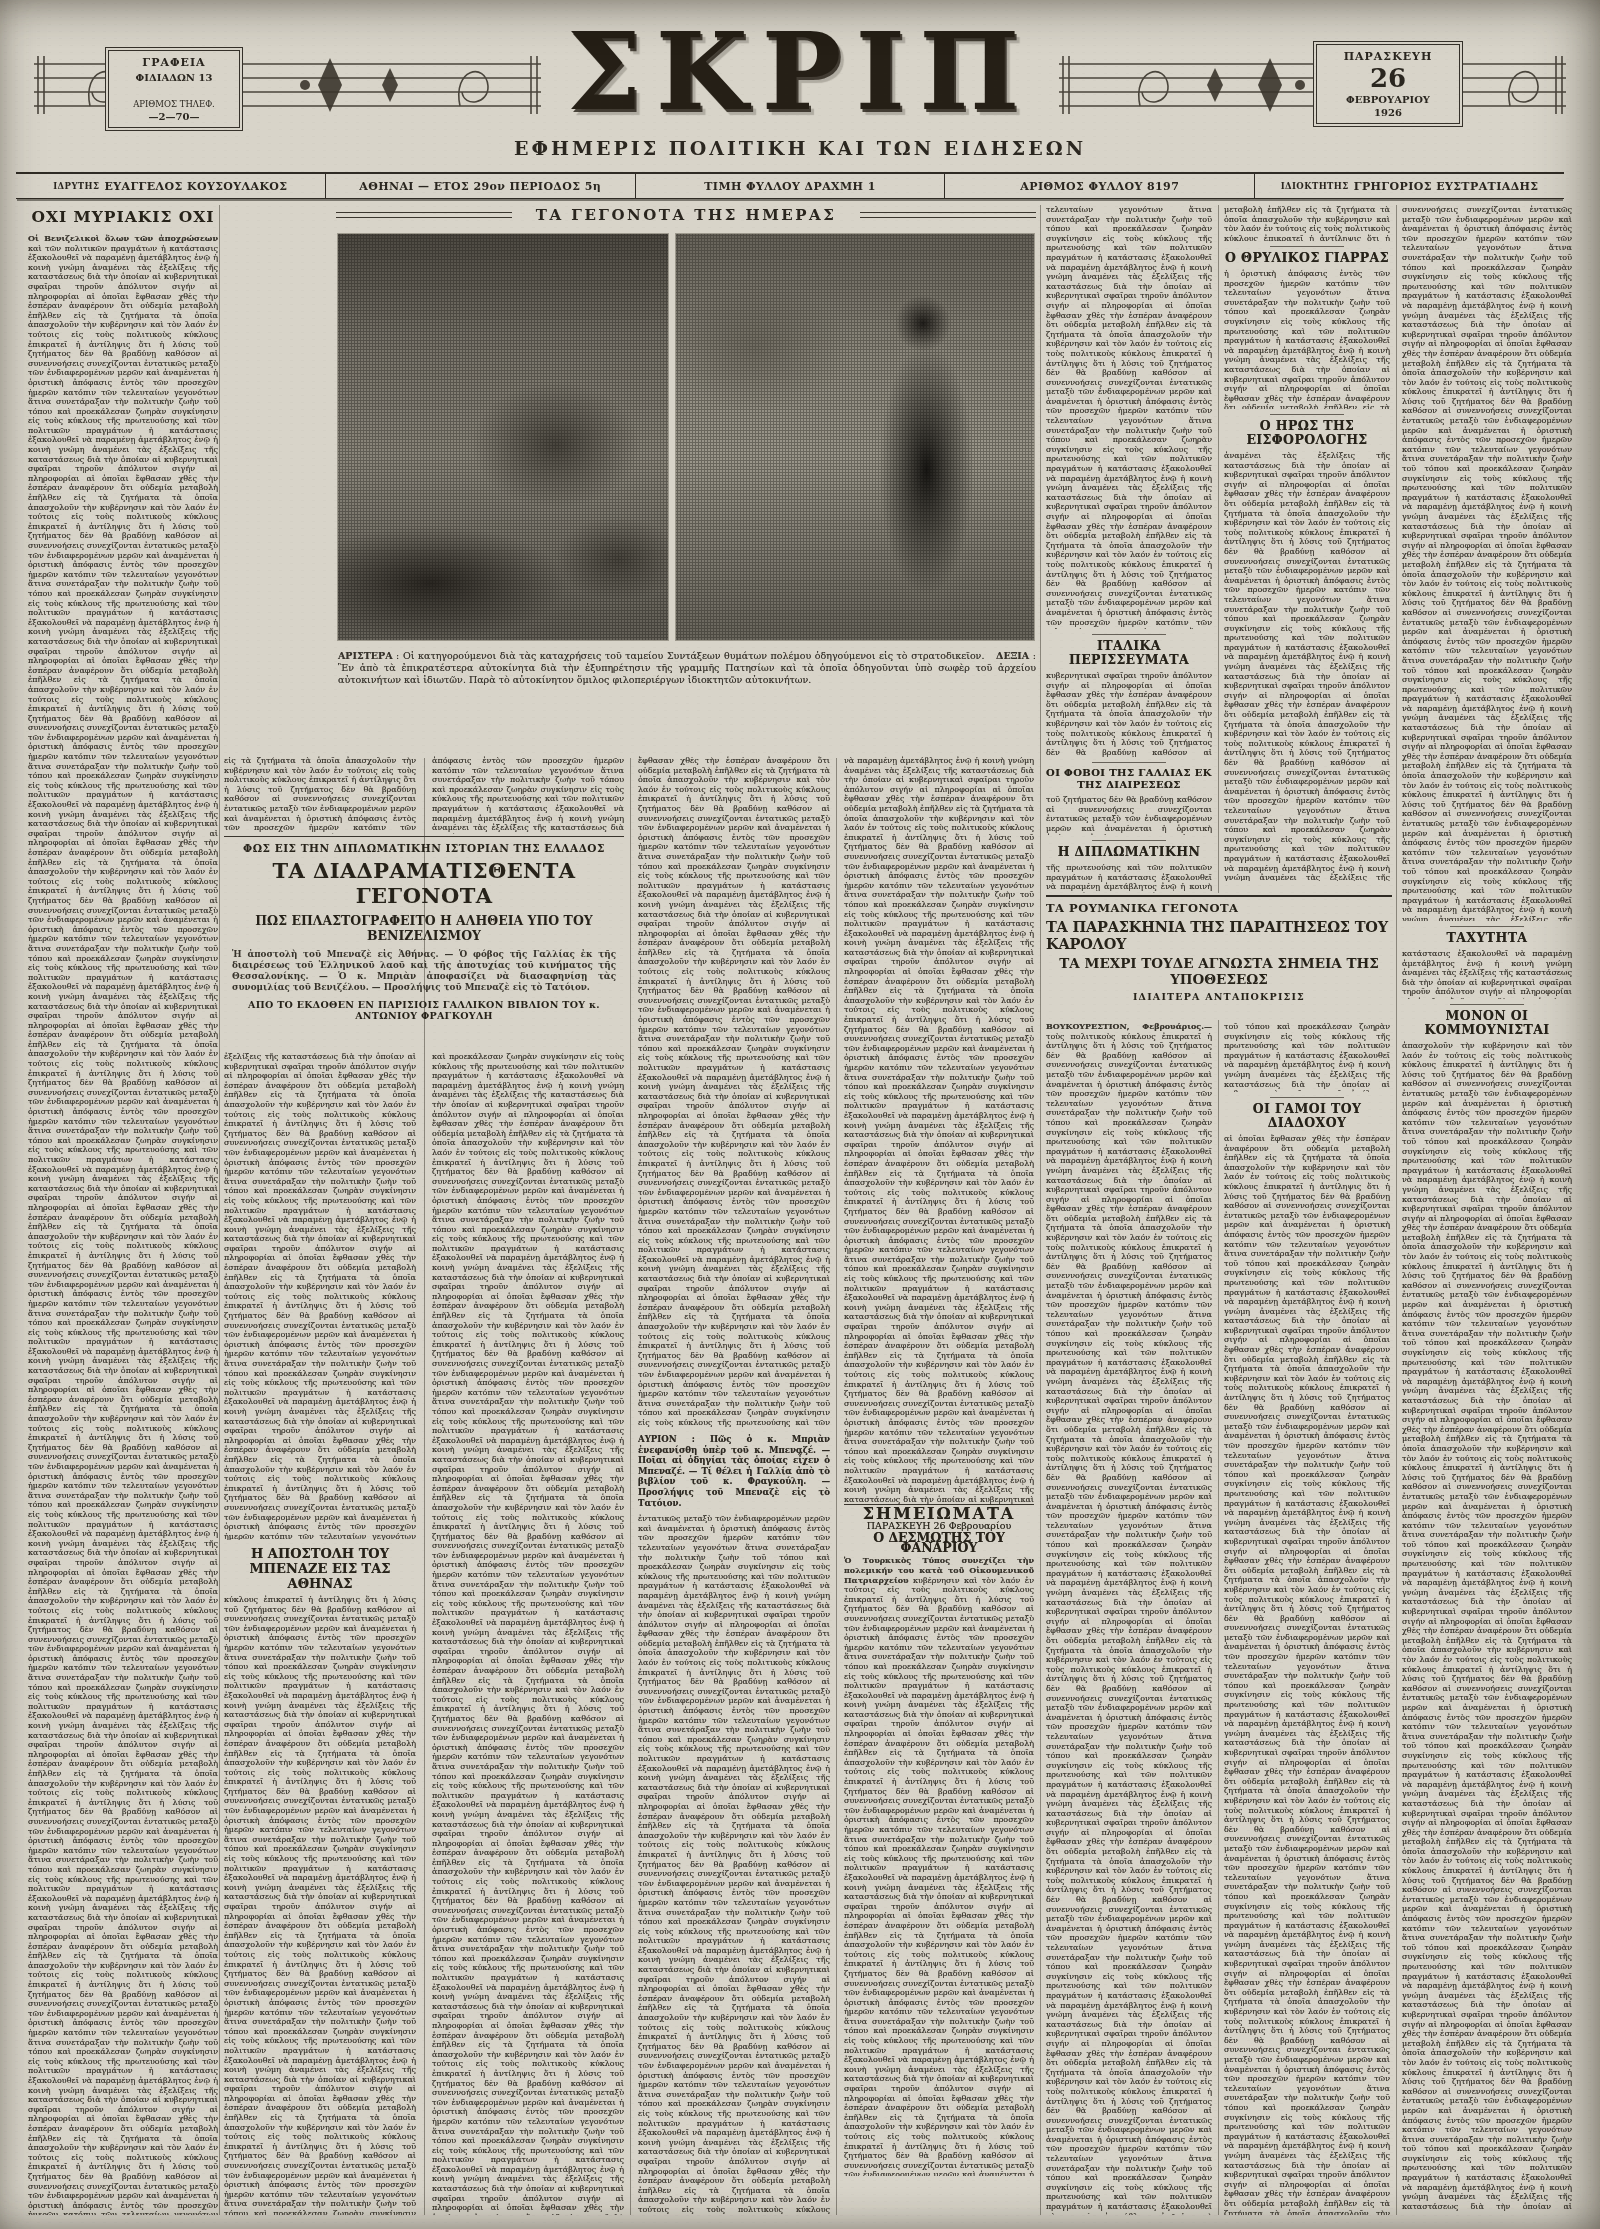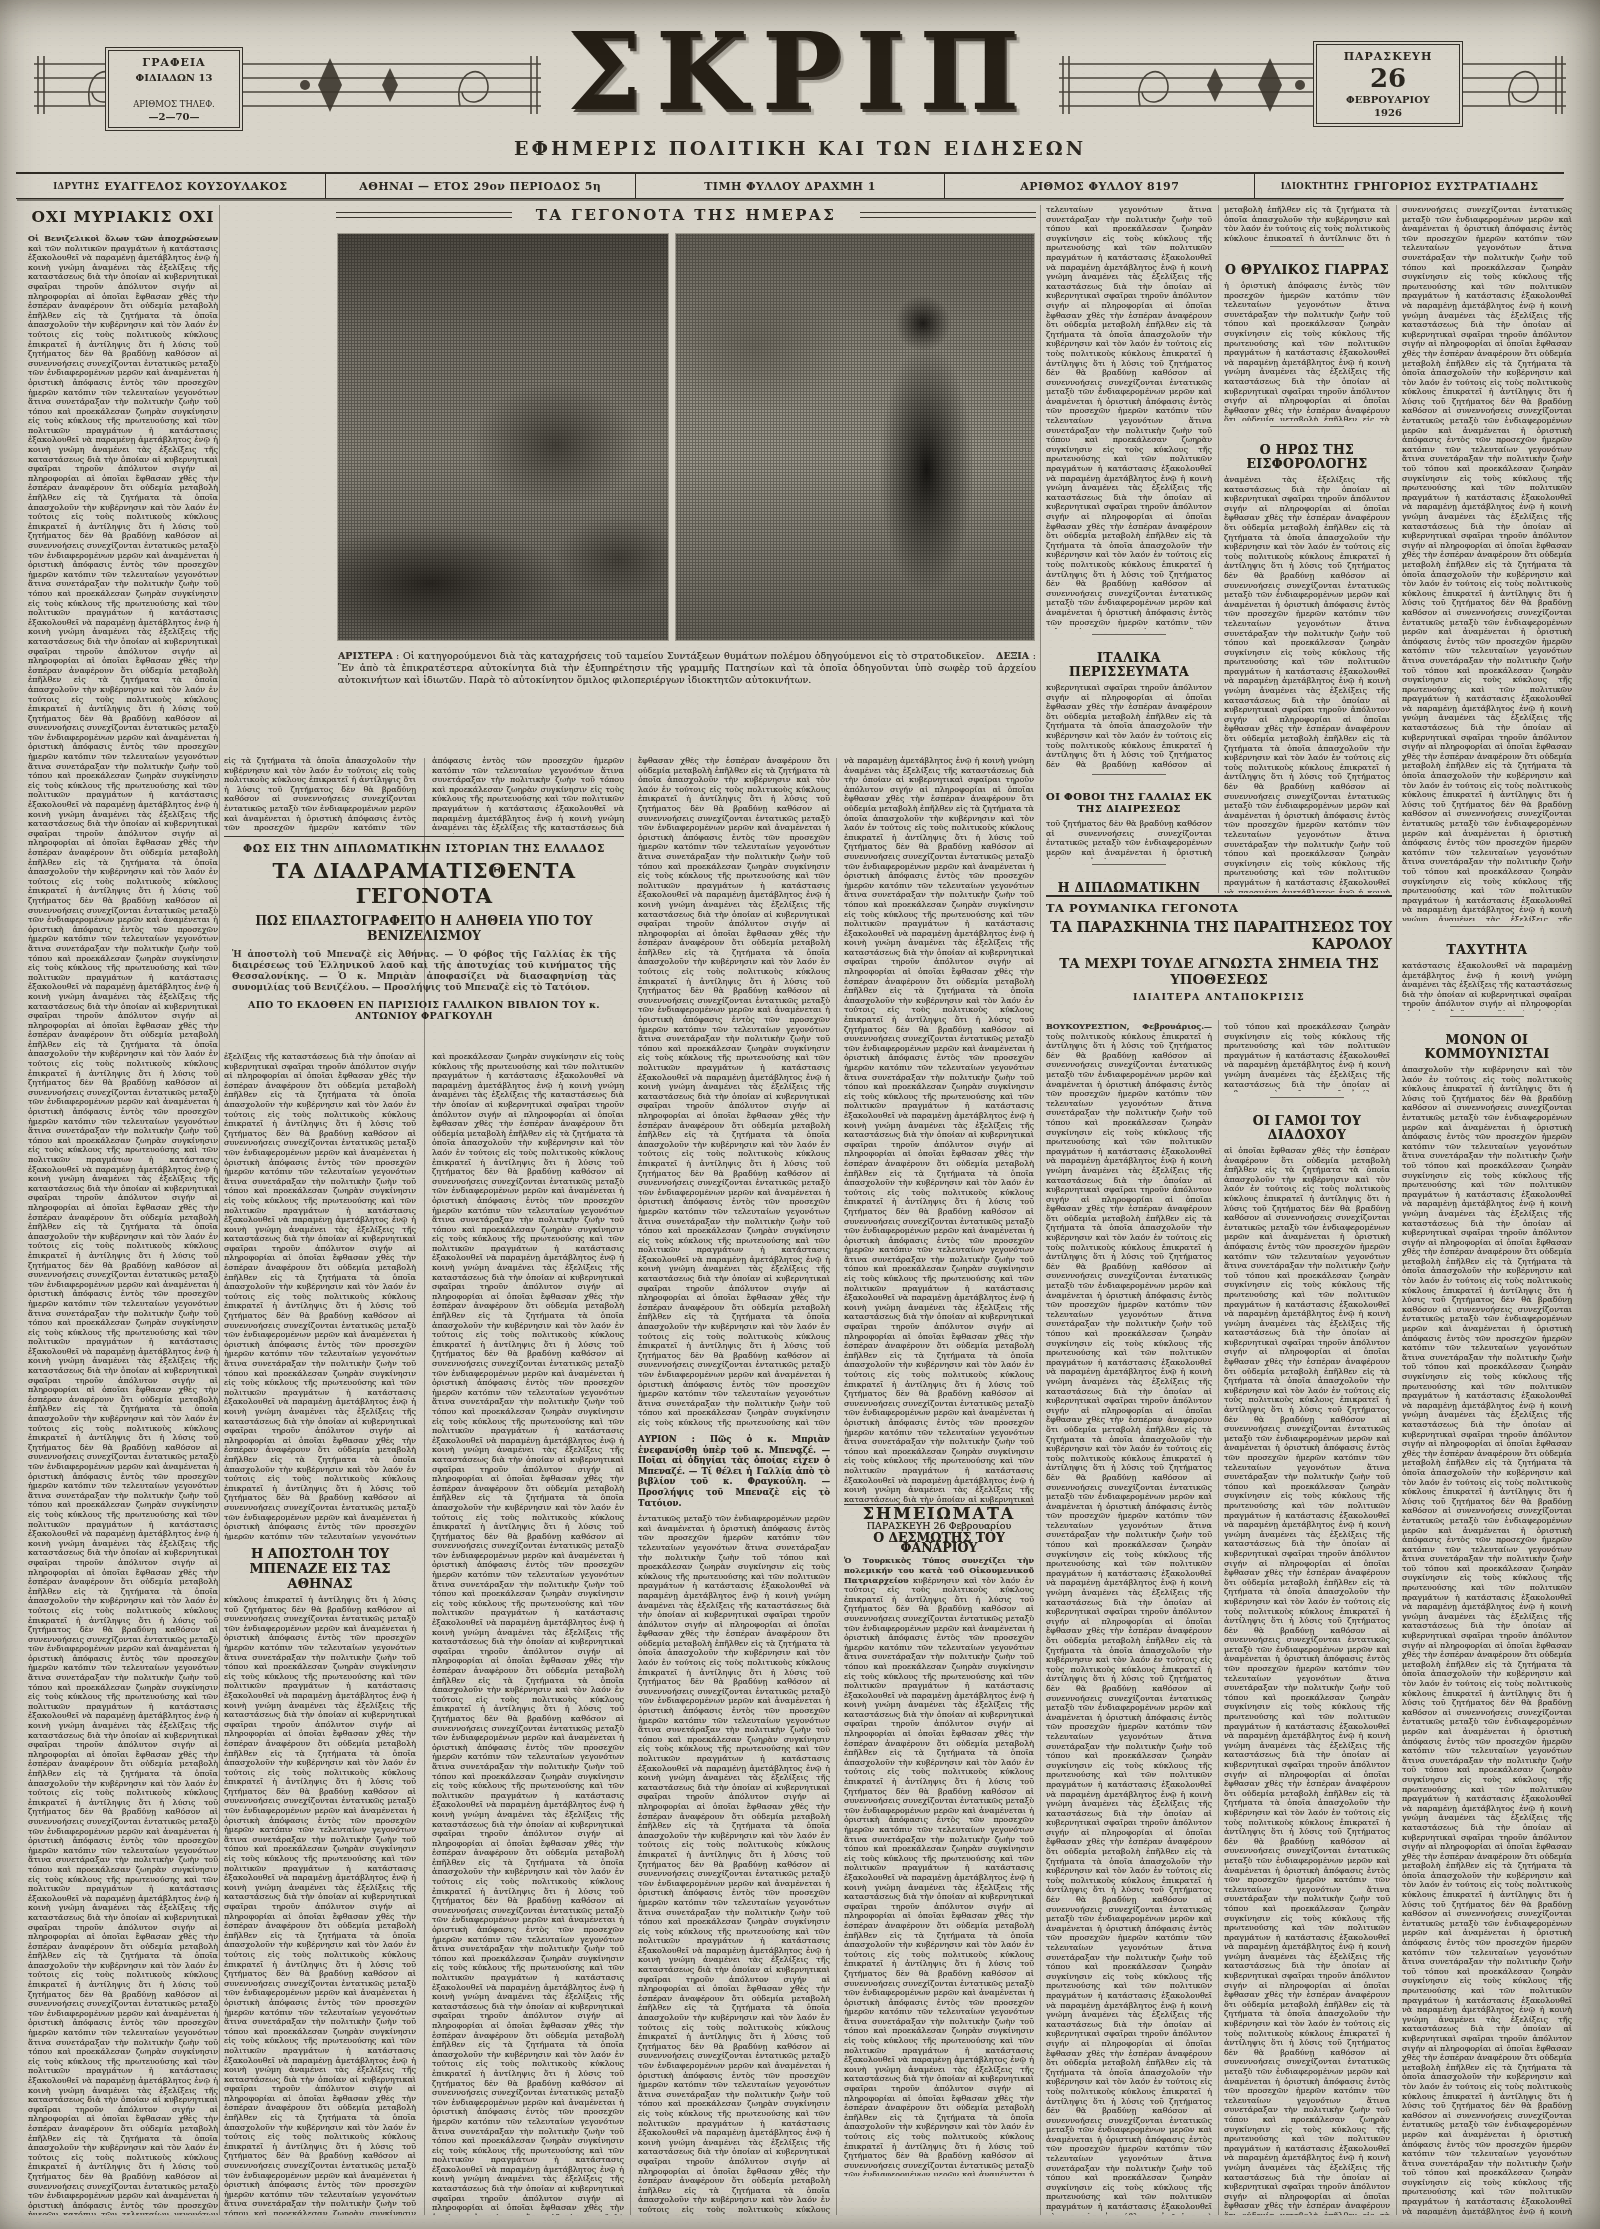--- a/index.html
+++ b/index.html
@@ -36,21 +36,21 @@
 .cell .lbl{font-size:8.5px;font-weight:bold}
 
 .tstack{position:absolute;font-size:8px;line-height:9.6px;text-align:justify;color:#3a362e;
  overflow:hidden;text-shadow:0 0 .5px rgba(58,54,46,.65)}
 .fillb{overflow:hidden;text-align:justify}
 .lead{font-weight:bold}
 h1,h2,h3,h4,h5,p{margin:0}
 .colhead{position:absolute;text-align:center;font-weight:bold;font-size:15.5px;
  letter-spacing:1px;color:#262219}
 .shead{font-weight:bold;text-align:center;font-size:12.5px;line-height:14px;color:#262219;
- letter-spacing:.4px;margin:5px 0 4px;position:relative;padding-top:17px}
+ letter-spacing:.4px;margin:5px 0 4px;position:relative;padding-top:5px}
 .shead::before{content:"";position:absolute;top:0;left:28%;right:28%;height:1px;background:rgba(55,50,42,.7)}
 .shead-sm{font-size:10px;line-height:12px}
 .xhead{font-weight:bold;text-align:center;font-size:13px;line-height:15px;color:#262219;margin:6px 0 4px}
 .tomorrow{font-weight:bold;font-size:8.6px;line-height:10.6px;text-align:justify;margin:6px 0;color:#2e2a23}
 
 .evhdr{position:absolute;display:flex;align-items:center;gap:24px;color:#2a261f}
 .evhdr .ln{flex:1;height:6px;border-top:1px solid #3a362e;border-bottom:1px solid #3a362e}
 .evhdr .tx{font-weight:bold;font-size:15px;letter-spacing:2.5px}
 .photo{position:absolute;outline:1px solid rgba(70,64,52,.4)}
 .photo-l{background-color:#8f8b80;background-image:
@@ -74,21 +74,21 @@
 .mainhead{position:absolute;border-top:1px solid #3a362e;padding-top:5px;text-align:center;color:#262219}
 .mainhead .kick{font-weight:bold;font-size:10.5px;letter-spacing:.5px}
 .mainhead .h1{font-weight:bold;font-size:21px;letter-spacing:.4px;margin-top:4px}
 .mainhead .h2{font-weight:bold;font-size:19px;margin-top:2px}
 .mainhead .sub{font-weight:bold;font-size:12.5px;margin-top:5px}
 .mainhead .sum{font-weight:bold;font-size:8.8px;line-height:11px;margin:6px 8px 0;text-align:justify;color:#36322a}
 .mainhead .src{font-weight:bold;font-size:9.5px;margin-top:6px;letter-spacing:.3px}
 
 .rombox{position:absolute;border-top:2px solid #2f2b24;padding-top:4px;color:#262219}
 .rombox .kick{font-weight:bold;font-size:11.5px;text-align:left;letter-spacing:.5px}
-.rombox .h1{font-weight:bold;font-size:14.5px;text-align:right;letter-spacing:-.2px;margin-top:3px}
+.rombox .h1{font-weight:bold;font-size:14.5px;text-align:left;letter-spacing:-.2px;margin-top:3px}
 .rombox .h2{font-weight:bold;font-size:13.5px;text-align:center;margin-top:3px}
 .rombox .sub{font-weight:bold;font-size:9.5px;text-align:center;margin-top:4px;letter-spacing:1.2px}
 .notesbox{border-top:1px solid #3a362e;padding-top:4px;text-align:center;color:#262219}
 .notesbox .h{font-weight:bold;font-size:16px;letter-spacing:2px}
 .notesbox .dl{font-size:9.5px;margin-top:2px}
 .notesbox .sh{font-weight:bold;font-size:12.5px;margin-top:3px}
 </style>
 </head>
 <body>
 

